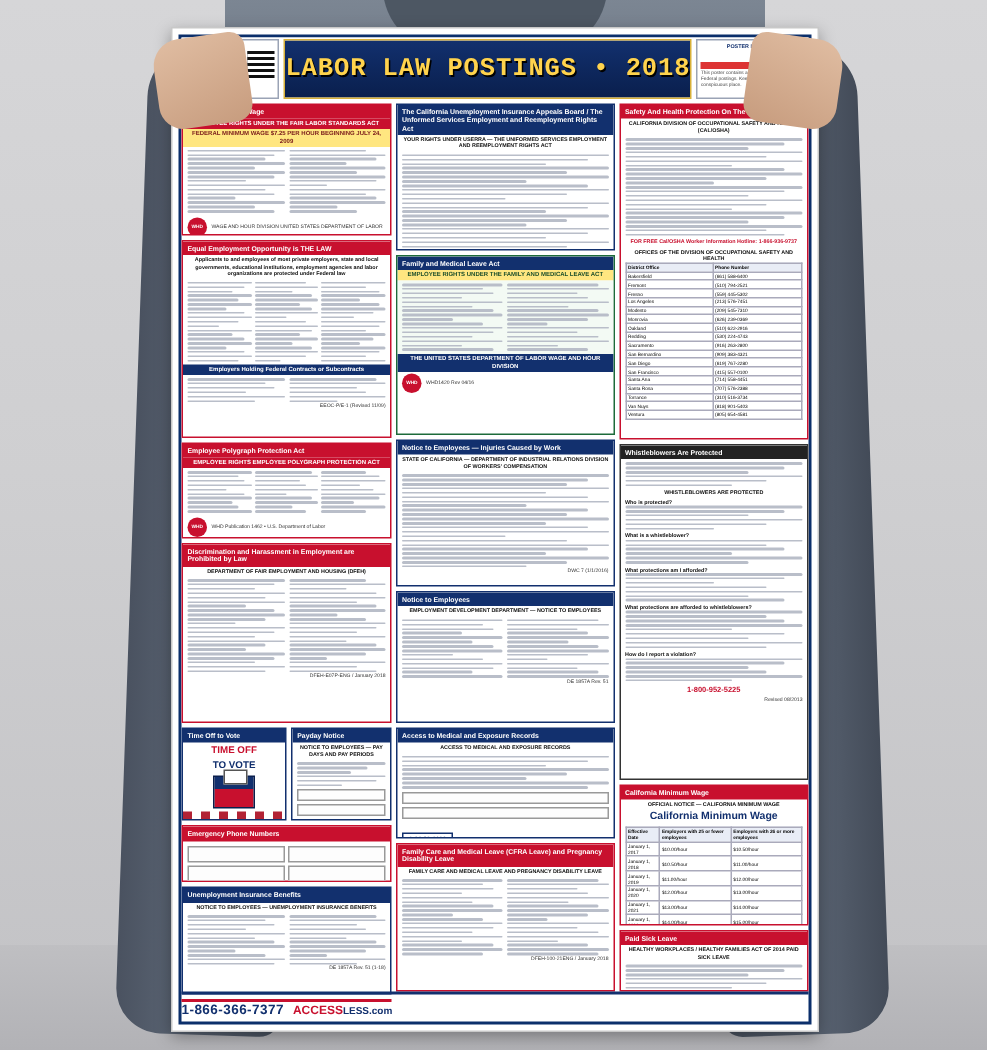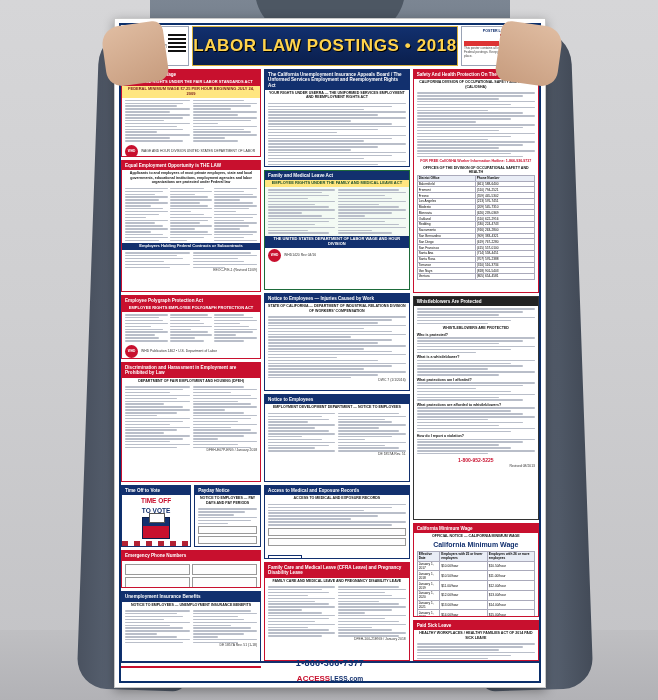--- a/index.html
+++ b/index.html
@@ -67,21 +67,21 @@
   .hdr-left .lbl{font-size:3.4px;color:#333;line-height:1.25;}
   .qr{width:18px;height:18px;background:
      repeating-linear-gradient(0deg,#111 0 2px,#fff 2px 4px),
      repeating-linear-gradient(90deg,#111 0 2px,transparent 2px 4px);
      align-self:flex-end;margin-top:-14px;}
   .hdr-mid{
     flex:1;margin:1px 2px;background:linear-gradient(180deg,#12306e,#0a1f4d);
     border:1px solid #d8b13a;display:flex;align-items:center;justify-content:center;
   }
   .hdr-mid .title{
-    color:#ffd34d;font-family:Liberation Sans, sans-serif;font-weight:bold;
+    color:#ffd34d;font-family:Liberation Mono, monospace;font-weight:bold;
     font-size:17px;letter-spacing:.6px;text-shadow:1px 1px 0 #000;
     white-space:nowrap;
   }
   .hdr-right{width:86px;border:1px solid #9aa3b5;margin:1px;padding:2px;
     display:flex;flex-direction:column;gap:1px;}
   .hdr-right .top{font-size:3.6px;font-weight:bold;color:#12306e;text-align:center;}
   .flagrow{display:flex;gap:1px;height:12px;}
   .flagrow div{flex:1;}
   .f-ca{background:linear-gradient(180deg,#fff 60%,#d33 60%);}
   .f-us{background:repeating-linear-gradient(180deg,#b22234 0 2px,#fff 2px 4px);}
@@ -144,23 +144,22 @@
   .cal-logo{font-size:5px;font-weight:bold;color:#12306e;border:1px solid #12306e;
      padding:1px 3px;display:inline-block;}
 
   .wage-tbl{width:100%;border-collapse:collapse;}
   .wage-tbl td{border:.4px solid #aab;font-size:3.2px;padding:.4px 1px;}
   .wage-tbl td.h{background:#e9edf6;font-weight:bold;}
 
   
   .foot{
     position:absolute;left:6px;right:6px;bottom:4px;height:20px;
-    display:flex;align-items:center;justify-content:flex-end;gap:6px;
+    display:flex;align-items:center;justify-content:flex-start;gap:6px;
     border-top:2px solid #12306e;
-    flex-direction:column;
   }
   .foot .phone{font-size:9px;font-weight:bold;color:#12306e;letter-spacing:.3px;}
   .foot .brand{font-size:8px;font-weight:bold;color:#c8102e;}
   .foot .brand small{color:#12306e;font-weight:bold;}
 </style>
 </head>
 <body>
 
 <div id="stage">
   <div class="bg"></div>

